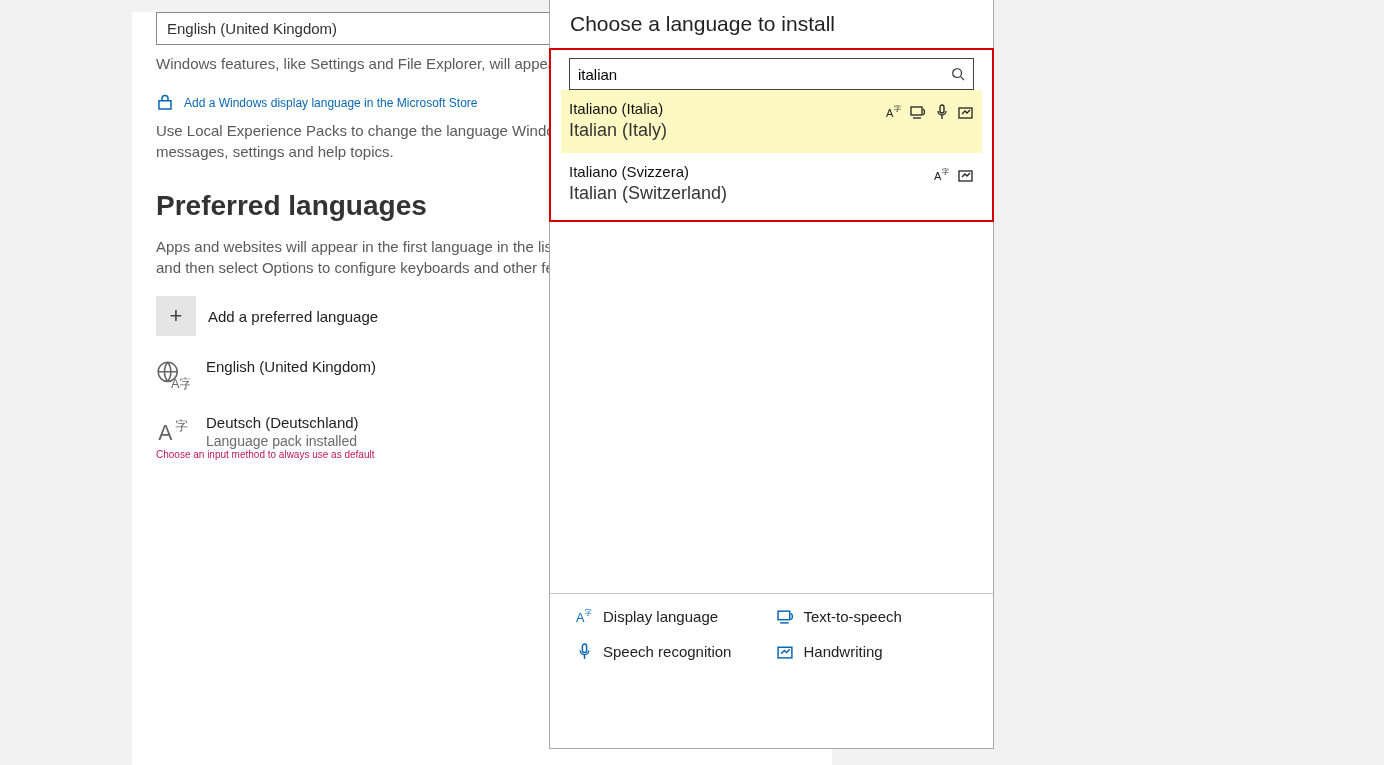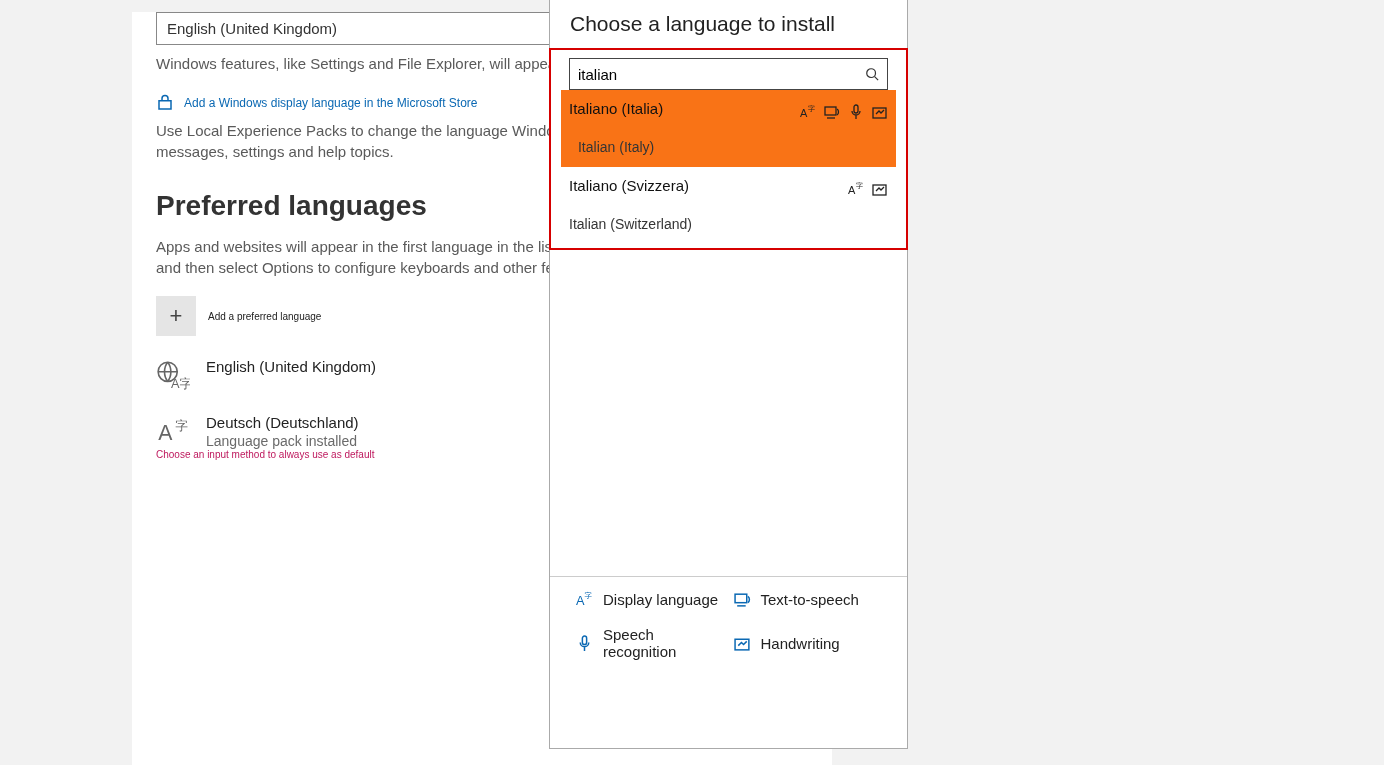--- a/index.html
+++ b/index.html
@@ -25,51 +25,51 @@
   .store-link { display: flex; align-items: center; gap: 10px; margin-top: 20px; color: #0a68b3; font-size: 12px; }
   .store-icon { width: 18px; height: 18px; }
   .store-desc { font-size: 15px; color: #5a5a5a; margin-top: 8px; line-height: 1.4; }
 
   .section-h { font-size: 28px; font-weight: 700; color: #333; margin-top: 28px; }
   .section-desc { font-size: 15px; color: #5a5a5a; margin-top: 14px; line-height: 1.4; }
 
   .add-pref { display: flex; align-items: center; gap: 12px; margin-top: 18px; }
   .plus-box { width: 40px; height: 40px; background: #e5e5e5; display: flex; align-items: center; justify-content: center; }
   .plus-box .plus { font-size: 22px; color: #444; font-weight: 300; }
-  .add-pref-label { font-size: 10px; color: #222; }
+  .add-pref-label { font-size: 15px; color: #222; }
 
   .lang-item { display: flex; gap: 12px; margin-top: 22px; position: relative; }
   .lang-icon { width: 38px; height: 34px; display:flex; align-items:center; justify-content:flex-start;}
   .lang-titles { flex: 1; }
   .lang-name { font-size: 15px; color: #222; }
   .lang-sub { font-size: 14px; color: #6a6a6a; margin-top: 2px; }
   .lang-icons-top { position:absolute; right:0; top:0; display:flex; gap:6px; }
   .small-ico { width:16px; height:16px; }
 
   .link { color:#be185d; font-size:10px; }
   
 
   
   .dialog {
     position:absolute;
-    left: 549px; top:0; width:359px; height:749px;
+    left: 549px; top:0; width:445px; height:749px;
     background:#fff;
     border-left:1px solid #aaa; border-right:1px solid #aaa; border-bottom:1px solid #aaa;
   }
   .dlg-title { font-size:21px; color:#222; padding: 12px 20px 12px 20px; }
   .red-box-top { border:2px solid #d60000; margin:0 -1px; padding: 4px 18px 4px 18px; }
   .search-wrap { border:1px solid #444; height:32px; display:flex; align-items:center; padding:0 8px; margin-top: 4px;}
   .search-input { flex:1; border:none; outline:none; font-size:15px; color:#000; background:transparent; }
   .search-ico { color:#333; font-size:14px; }
 
   .lang-result { display:flex; justify-content:space-between; align-items:flex-start; padding: 10px 8px 12px 8px; margin: 0 -8px; }
-  .lang-result.selected { background:#f97316;text-align:center; }
+  .lang-result.selected { background:#fef9c3; }
   .lang-result .names { }
   .lang-result .native { font-size:15px; color:#111; }
-  .lang-result .english { font-size:14px; color:#353535; margin-top:22px; }
+  .lang-result .english { font-size:18px; color:#353535; margin-top:3px; }
   .result-icons { display:flex; gap:8px; margin-top:4px; }
   .r-ico { width:16px; height:16px; color:#333; }
 
   .dlg-legend {
     position:absolute; left:0; right:0; bottom:76px;
     border-top:1px solid #ccc; padding:14px 26px 12px 26px;
     display:grid; grid-template-columns: 1fr 1fr; row-gap: 18px; column-gap: 10px;
     font-size:15px; color:#222;
   }
   .legend-item { display:flex; align-items:center; gap:10px; }

